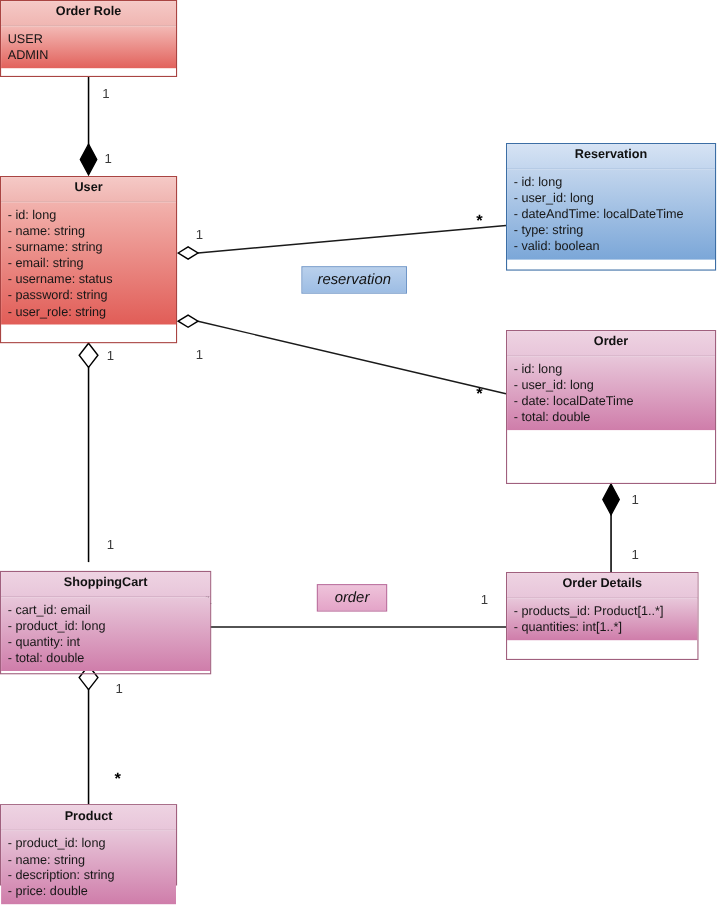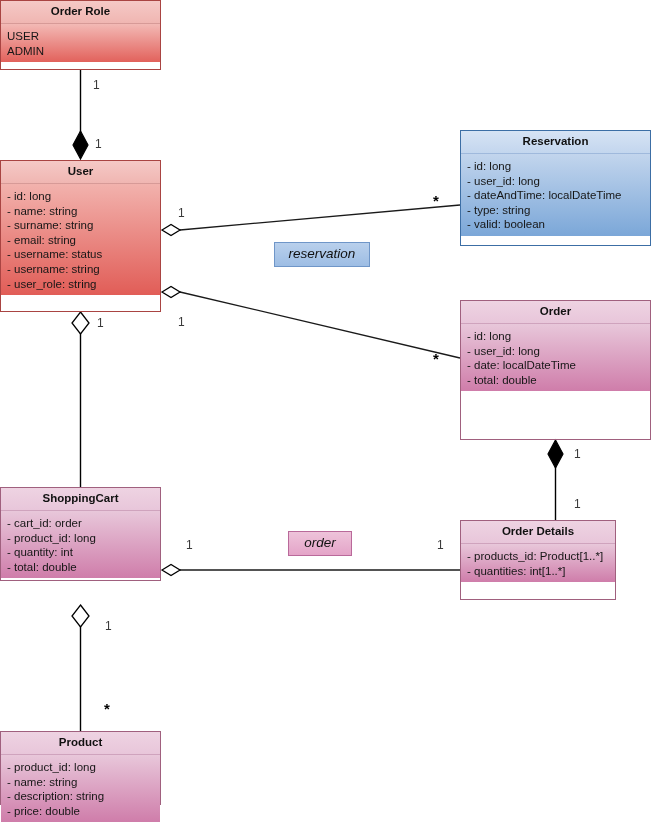--- a/index.html
+++ b/index.html
@@ -125,21 +125,21 @@
   </div>
 
   <div class="uml-class red solid-body" style="left:0px;top:160px;width:161px;height:152px;">
     <div class="cls-header">User</div>
     <div class="cls-body">
       <div class="attr">- id: long</div>
       <div class="attr">- name: string</div>
       <div class="attr">- surname: string</div>
       <div class="attr">- email: string</div>
       <div class="attr">- username: status</div>
-      <div class="attr">- username: string</div>
+      <div class="attr">- password: string</div>
       <div class="attr">- user_role: string</div>
     </div>
   </div>
 
   <div class="uml-class blue" style="left:460px;top:130px;width:191px;height:116px;">
     <div class="cls-header">Reservation</div>
     <div class="cls-body">
       <div class="attr">- id: long</div>
       <div class="attr">- user_id: long</div>
       <div class="attr">- dateAndTime: localDateTime</div>
@@ -151,31 +151,31 @@
   <div class="uml-class pink" style="left:460px;top:300px;width:191px;height:140px;">
     <div class="cls-header">Order</div>
     <div class="cls-body">
       <div class="attr">- id: long</div>
       <div class="attr">- user_id: long</div>
       <div class="attr">- date: localDateTime</div>
       <div class="attr">- total: double</div>
     </div>
   </div>
 
-  <div class="uml-class pink" style="left:0px;top:487px;width:161px;height:94px;">
+  <div class="uml-class pink" style="left:0px;top:519px;width:192px;height:94px;">
     <div class="cls-header">ShoppingCart</div>
     <div class="cls-body">
-      <div class="attr">- cart_id: order</div>
+      <div class="attr">- cart_id: email</div>
       <div class="attr">- product_id: long</div>
       <div class="attr">- quantity: int</div>
       <div class="attr">- total: double</div>
     </div>
   </div>
 
-  <div class="uml-class pink" style="left:460px;top:520px;width:156px;height:80px;">
+  <div class="uml-class pink" style="left:460px;top:520px;width:175px;height:80px;">
     <div class="cls-header">Order Details</div>
     <div class="cls-body">
       <div class="attr">- products_id: Product[1..*]</div>
       <div class="attr">- quantities: int[1..*]</div>
     </div>
   </div>
 
   <div class="uml-class pink" style="left:0px;top:731px;width:161px;height:74px;">
     <div class="cls-header">Product</div>
     <div class="cls-body">

